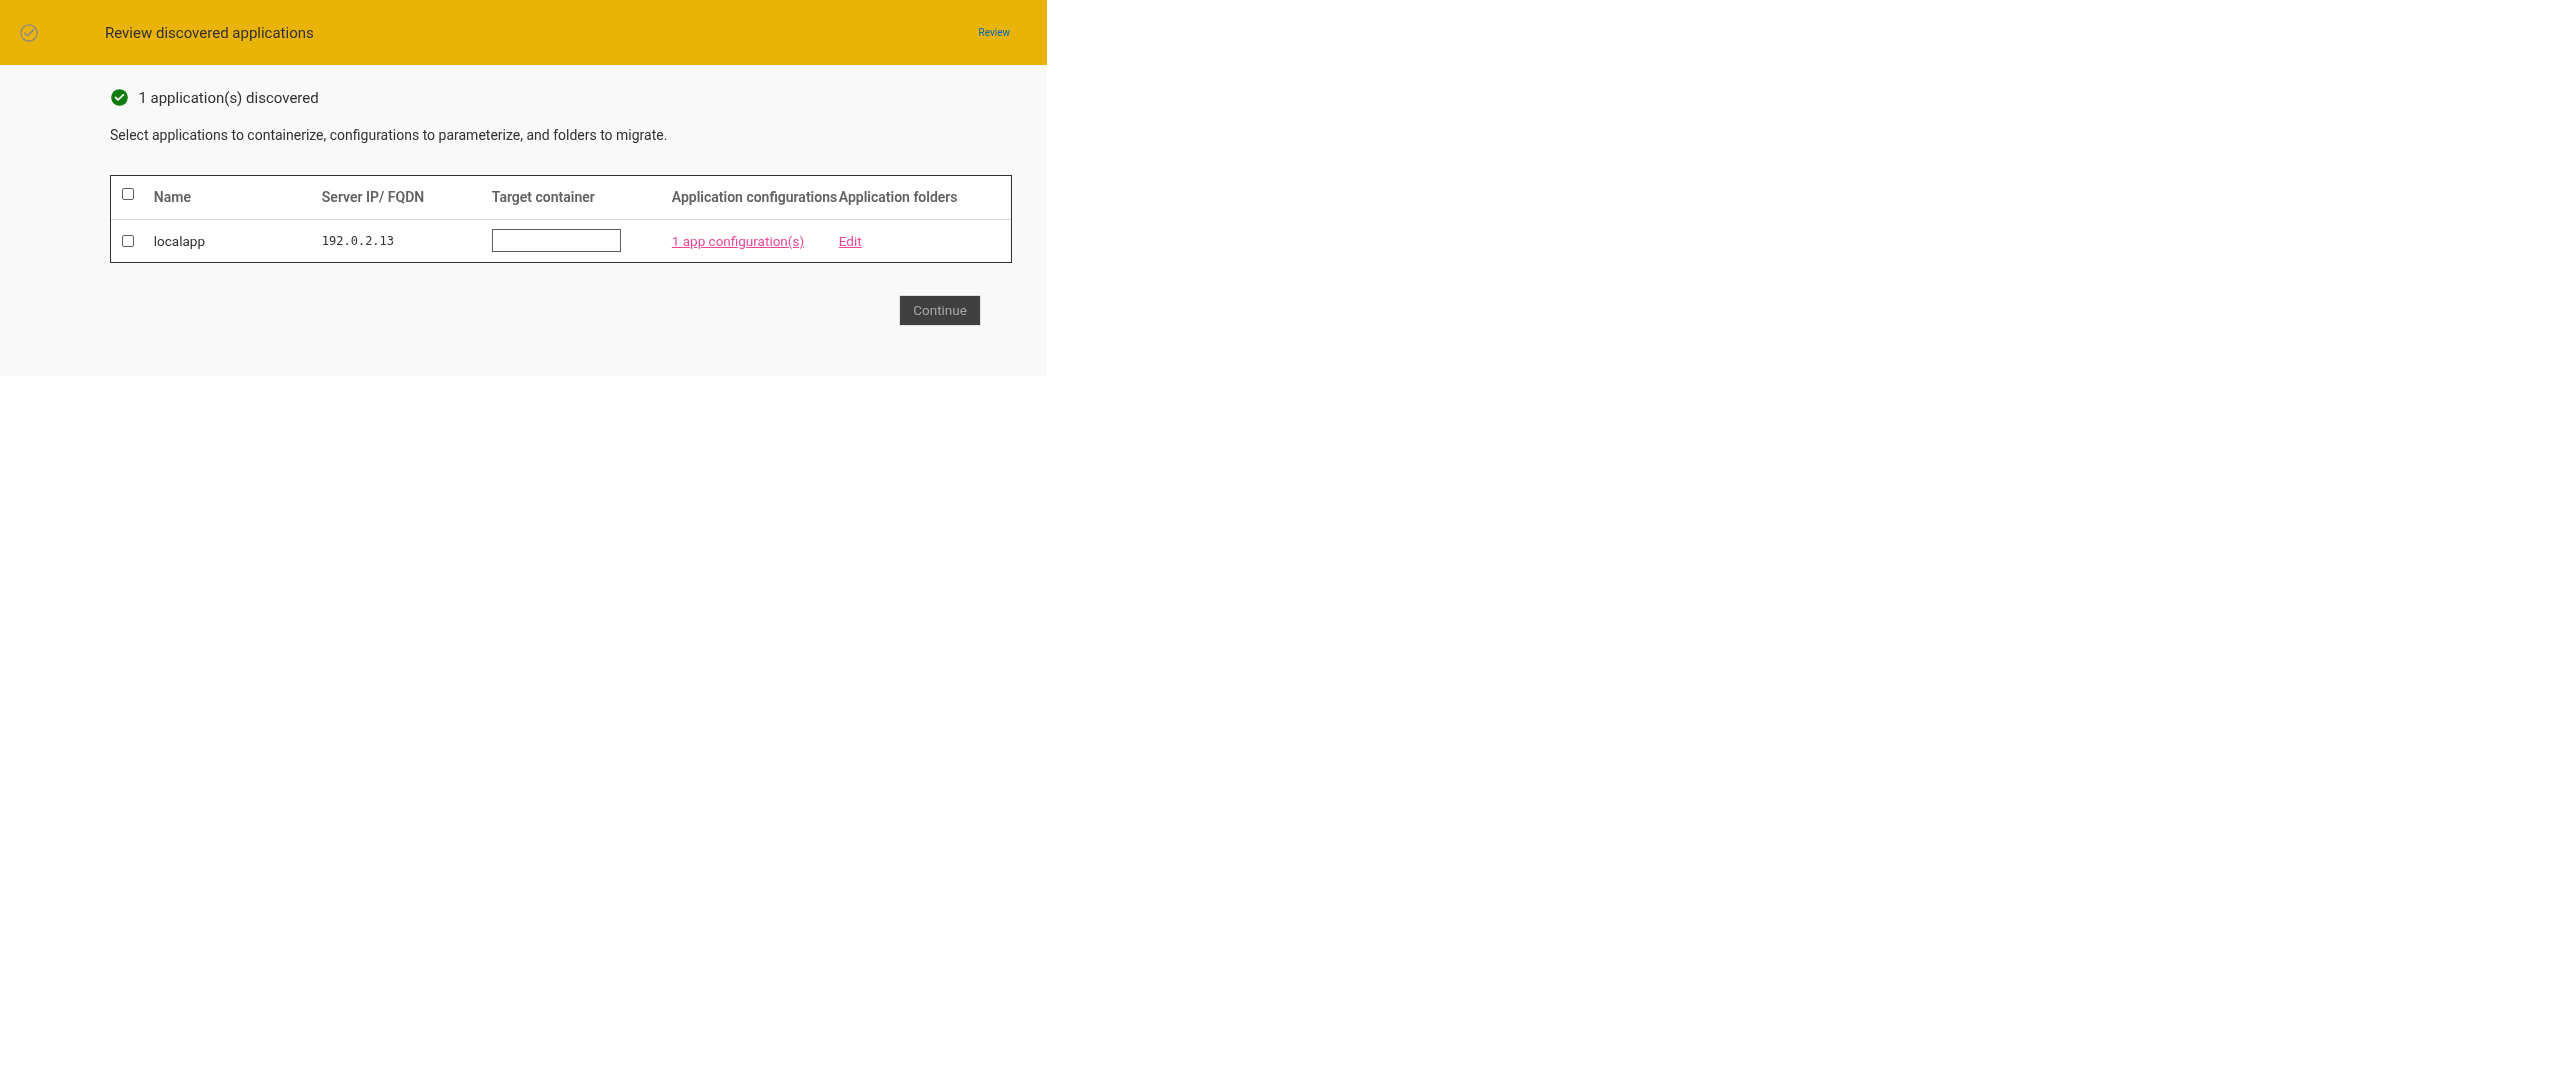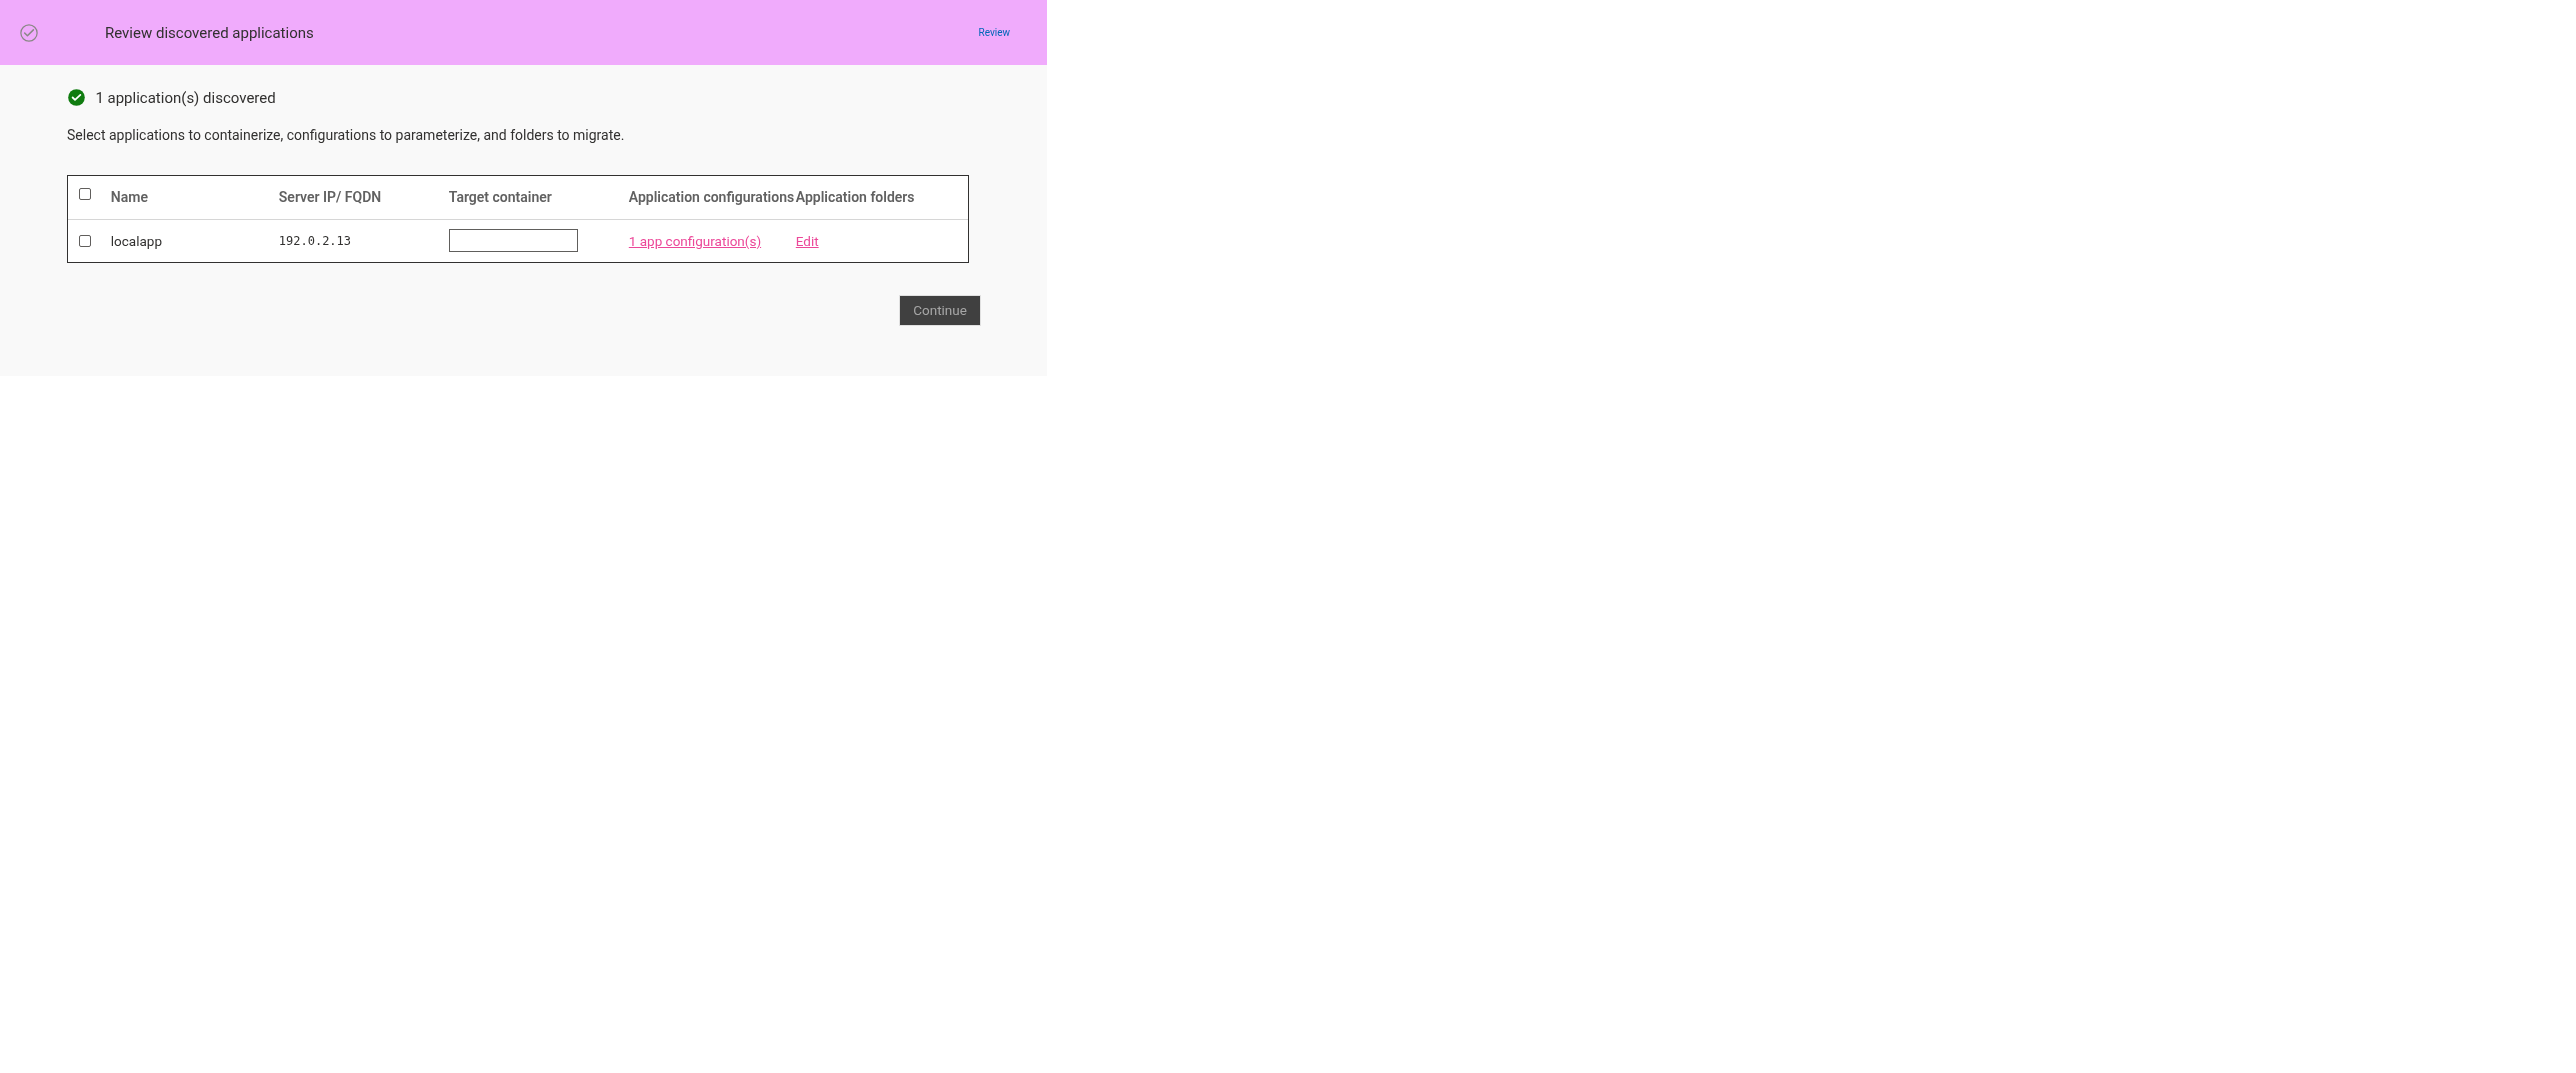--- a/index.html
+++ b/index.html
@@ -10,21 +10,21 @@
       font-size: 8.7px;
     }
     .wrapper {
       width: 1047px;
       background: #f9f9f9;
       display: flex;
       flex-direction: column;
     }
     
     .header-bar {
-      background: #f0abfc;
+      background: #eab308;
       display: flex;
       align-items: center;
       padding: 0 19px;
       height: 65px;
     }
     .step-circle {
       width: 20px;
       height: 20px;
       flex: 0 0 auto;
     }
@@ -39,20 +39,21 @@
       margin-left: auto;
       color: #0067b8;
       font-size: 10px;
       cursor: pointer;
       font-weight: 400;
       margin-right: 18px;
     }
     
     .content {
       padding: 23px 40px 27px 67px;
+      margin-left: 43px;
     }
     .status-row {
       display: flex;
       align-items: center;
       gap: 9.4px;
       margin-bottom: 20px;
     }
     .status-badge {
       width: 19px;
       height: 19px;

